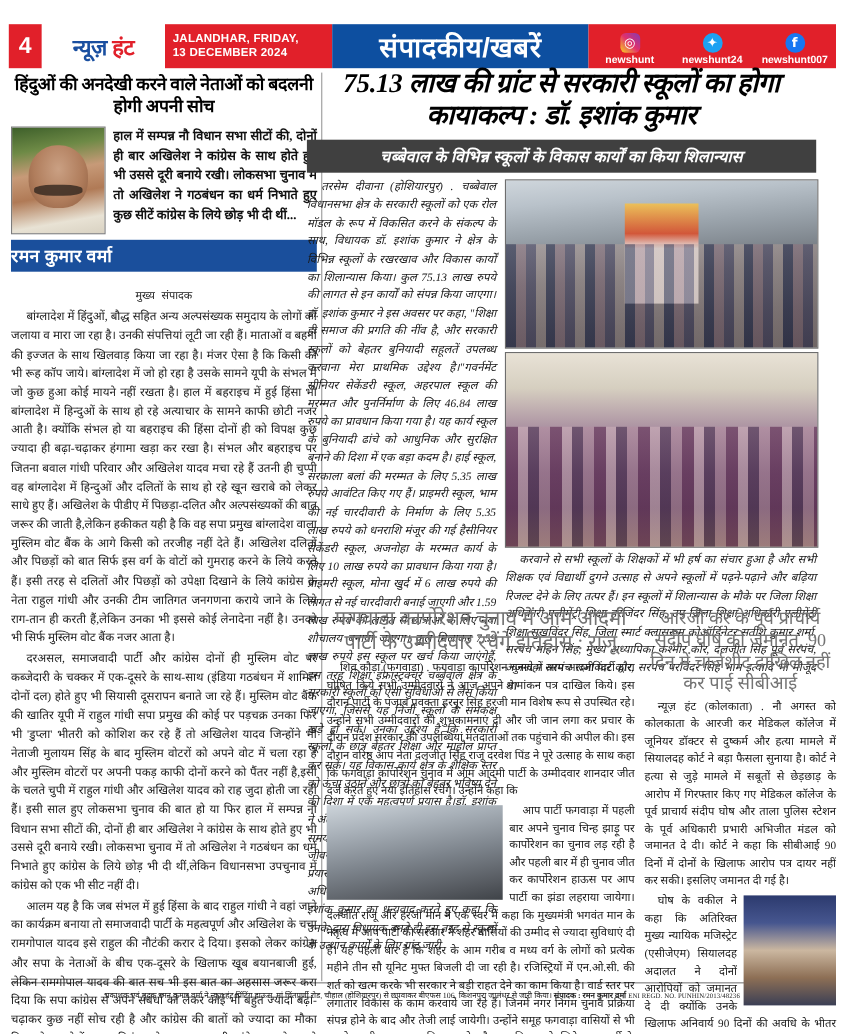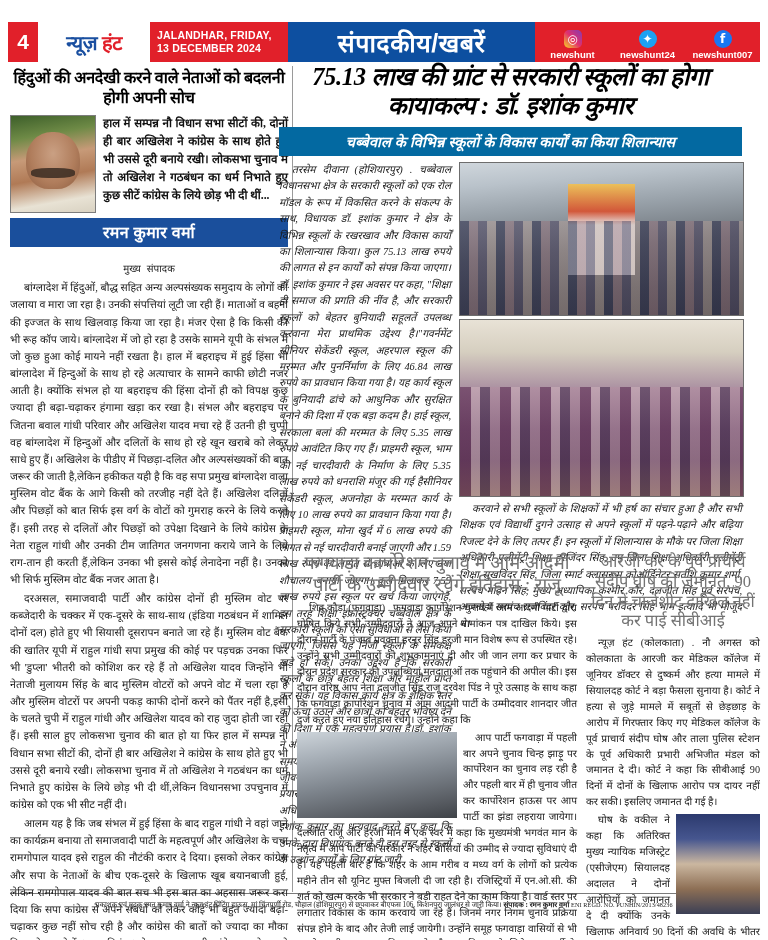--- a/index.html
+++ b/index.html
@@ -10,21 +10,21 @@
   }
   .page{width:768px;height:940px;position:relative;box-sizing:border-box;}
 
   
   .masthead{position:absolute;left:8px;top:22px;width:752px;height:40px;display:flex;}
   .mh-pageno{width:30px;background:#e1202a;color:#fff;display:flex;align-items:center;justify-content:center;
              font-family:"Liberation Sans",sans-serif;font-weight:bold;font-size:21px;}
   .mh-logo{width:112px;background:#ffffff;display:flex;align-items:center;justify-content:center;
            font-family:"Liberation Sans",sans-serif;font-weight:bold;font-size:20px;color:#e1202a;letter-spacing:-0.5px;}
   .mh-logo .lg1{color:#1a4fa0;}
-  .mh-date{width:138px;background:#e1202a;color:#fff;display:flex;flex-direction:column;justify-content:center;
+  .mh-date{width:152px;background:#e1202a;color:#fff;display:flex;flex-direction:column;justify-content:center;
            padding-left:7px;box-sizing:border-box;font-family:"Liberation Sans",sans-serif;font-weight:bold;
            font-size:10.5px;line-height:1.25;letter-spacing:0.2px;}
   .mh-title{flex:1;background:#0d4fa0;color:#fff;display:flex;align-items:center;justify-content:center;
             font-family:"Liberation Sans",sans-serif;font-weight:bold;font-size:25px;letter-spacing:0.5px;}
   .mh-social{width:225px;background:#e1202a;display:flex;align-items:flex-end;justify-content:space-around;
              padding-bottom:2px;box-sizing:border-box;}
   .soc{display:flex;flex-direction:column;align-items:center;width:72px;}
   .soc .ico{width:18px;height:18px;border-radius:4px;display:flex;align-items:center;justify-content:center;
             font-size:12px;color:#fff;font-family:"DejaVu Sans",sans-serif;line-height:1;}
   .soc .ico.ig{background:linear-gradient(45deg,#f9d423,#e1306c,#833ab4);border-radius:5px;}
@@ -42,31 +42,31 @@
            text-align:center;color:#000;letter-spacing:-0.2px;}
   .ed-lead-wrap{margin-top:7px;display:flex;gap:7px;}
   .ed-photo{width:84px;height:96px;flex:none;border:1px solid #7d7d7d;
             background:linear-gradient(170deg,#3d5f2a 0%,#6e8a46 22%,#c79a78 42%,#b07a56 62%,#e8e2d4 85%,#d9d2c2 100%);
             position:relative;overflow:hidden;}
   .ed-photo:after{content:"";position:absolute;left:18%;top:16%;width:64%;height:60%;border-radius:48% 48% 42% 42%;
             background:radial-gradient(ellipse at 50% 38%,#caa083 0%,#b07d5c 58%,#8d5d40 100%);}
   .ed-photo:before{content:"";position:absolute;left:24%;top:54%;width:52%;height:10%;border-radius:40%;
             background:#3a2b22;opacity:.85;z-index:2;}
   .ed-lead{font-size:11.6px;line-height:1.55;text-align:justify;font-weight:bold;color:#111;}
-  .ed-byline{margin-top:5px;background:#1a4f9c;color:#fff;text-align:center;
+  .ed-byline{margin-top:5px;background:#1a4f9c;color:#fff;
              font-family:"Liberation Serif",serif;font-weight:bold;font-size:16px;padding:3px 0 4px;letter-spacing:0.4px;}
   .ed-role{text-align:center;font-size:10px;margin-top:14px;color:#222;font-family:Liberation Mono, monospace;}
   .ed-body{margin-top:4px;font-size:10.6px;line-height:1.62;text-align:justify;color:#1a1a1a;}
   .ed-body p{margin:0 0 2px 0;text-indent:14px;}
 
   
   .mainstory{position:absolute;left:279px;top:62px;width:463px;font-style:italic;}
   .ms-head{text-align:center;font-family:"Liberation Serif",serif;font-weight:bold;font-size:24.5px;
            line-height:1.2;color:#000;letter-spacing:-0.3px;}
-  .ms-kicker{margin-top:6px;background:#0369a1;color:#fff;text-align:center;font-weight:bold;
+  .ms-kicker{margin-top:6px;background:#404040;color:#fff;text-align:center;font-weight:bold;
              font-size:14.5px;padding:4px 0 5px;letter-spacing:0.2px;}
   .ms-cols{margin-top:6px;display:flex;gap:8px;}
   .ms-c1{width:172px;}
   .ms-c2{width:283px;}
   .ms-txt{font-size:10.4px;line-height:1.58;text-align:justify;color:#1a1a1a;}
   .ms-txt p{margin:0 0 2px 0;text-indent:13px;}
   .photo{border:1px solid #6d6d6d;position:relative;overflow:hidden;}
   .ph1{width:283px;height:152px;
        background:linear-gradient(175deg,#cfd6dc 0%,#b9c2ca 14%,#9aa3ab 30%,#6c7279 55%,#4c5158 80%,#3a3e44 100%);}
   .ph2{width:283px;height:176px;margin-top:3px;

